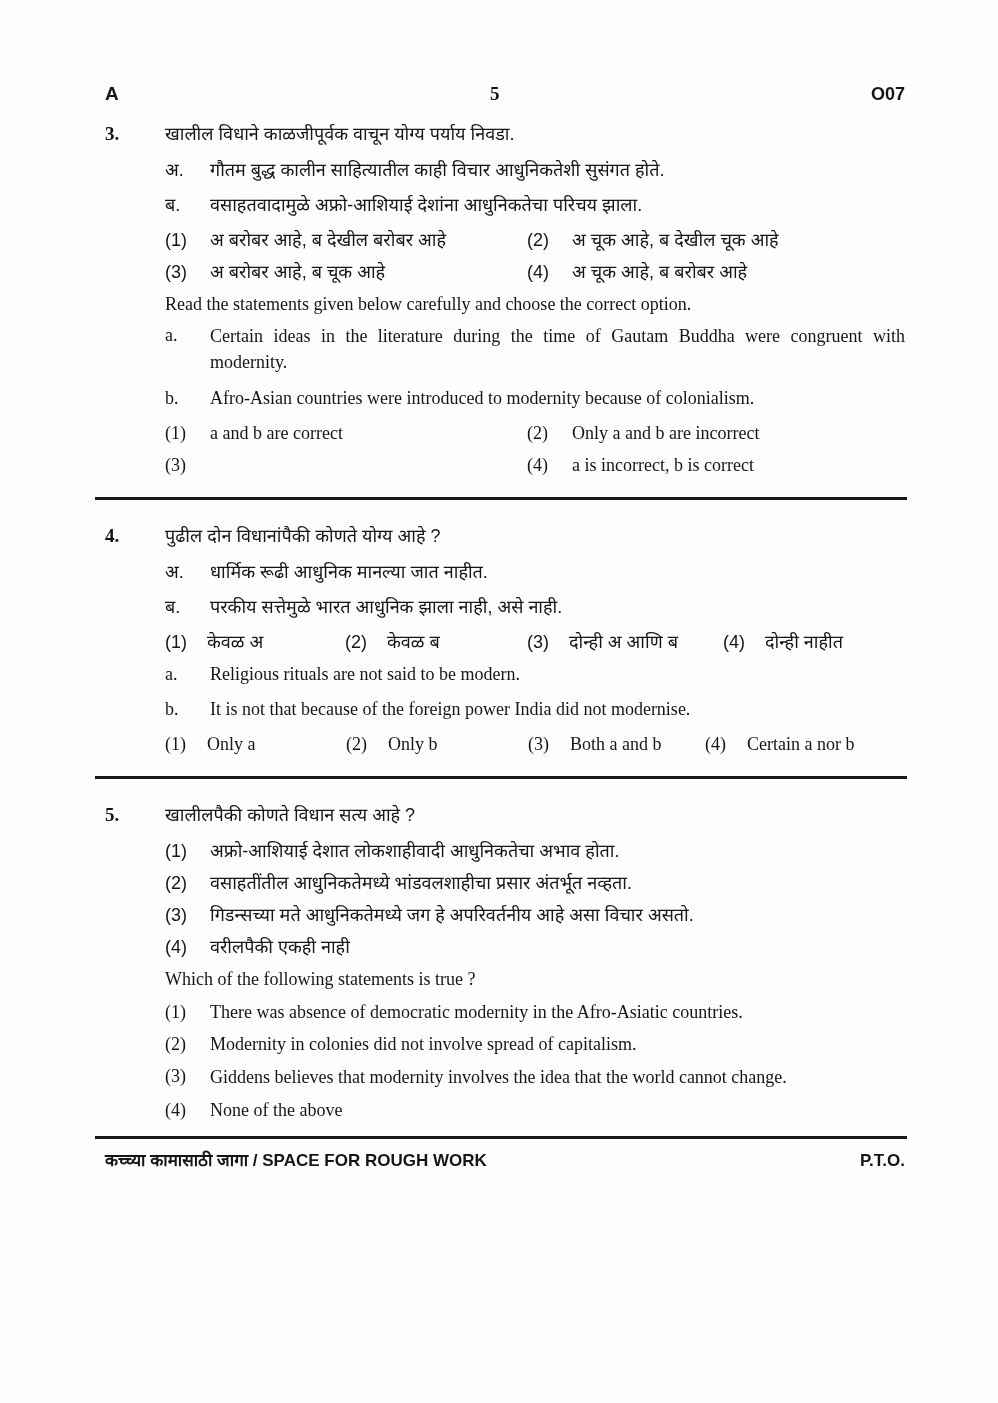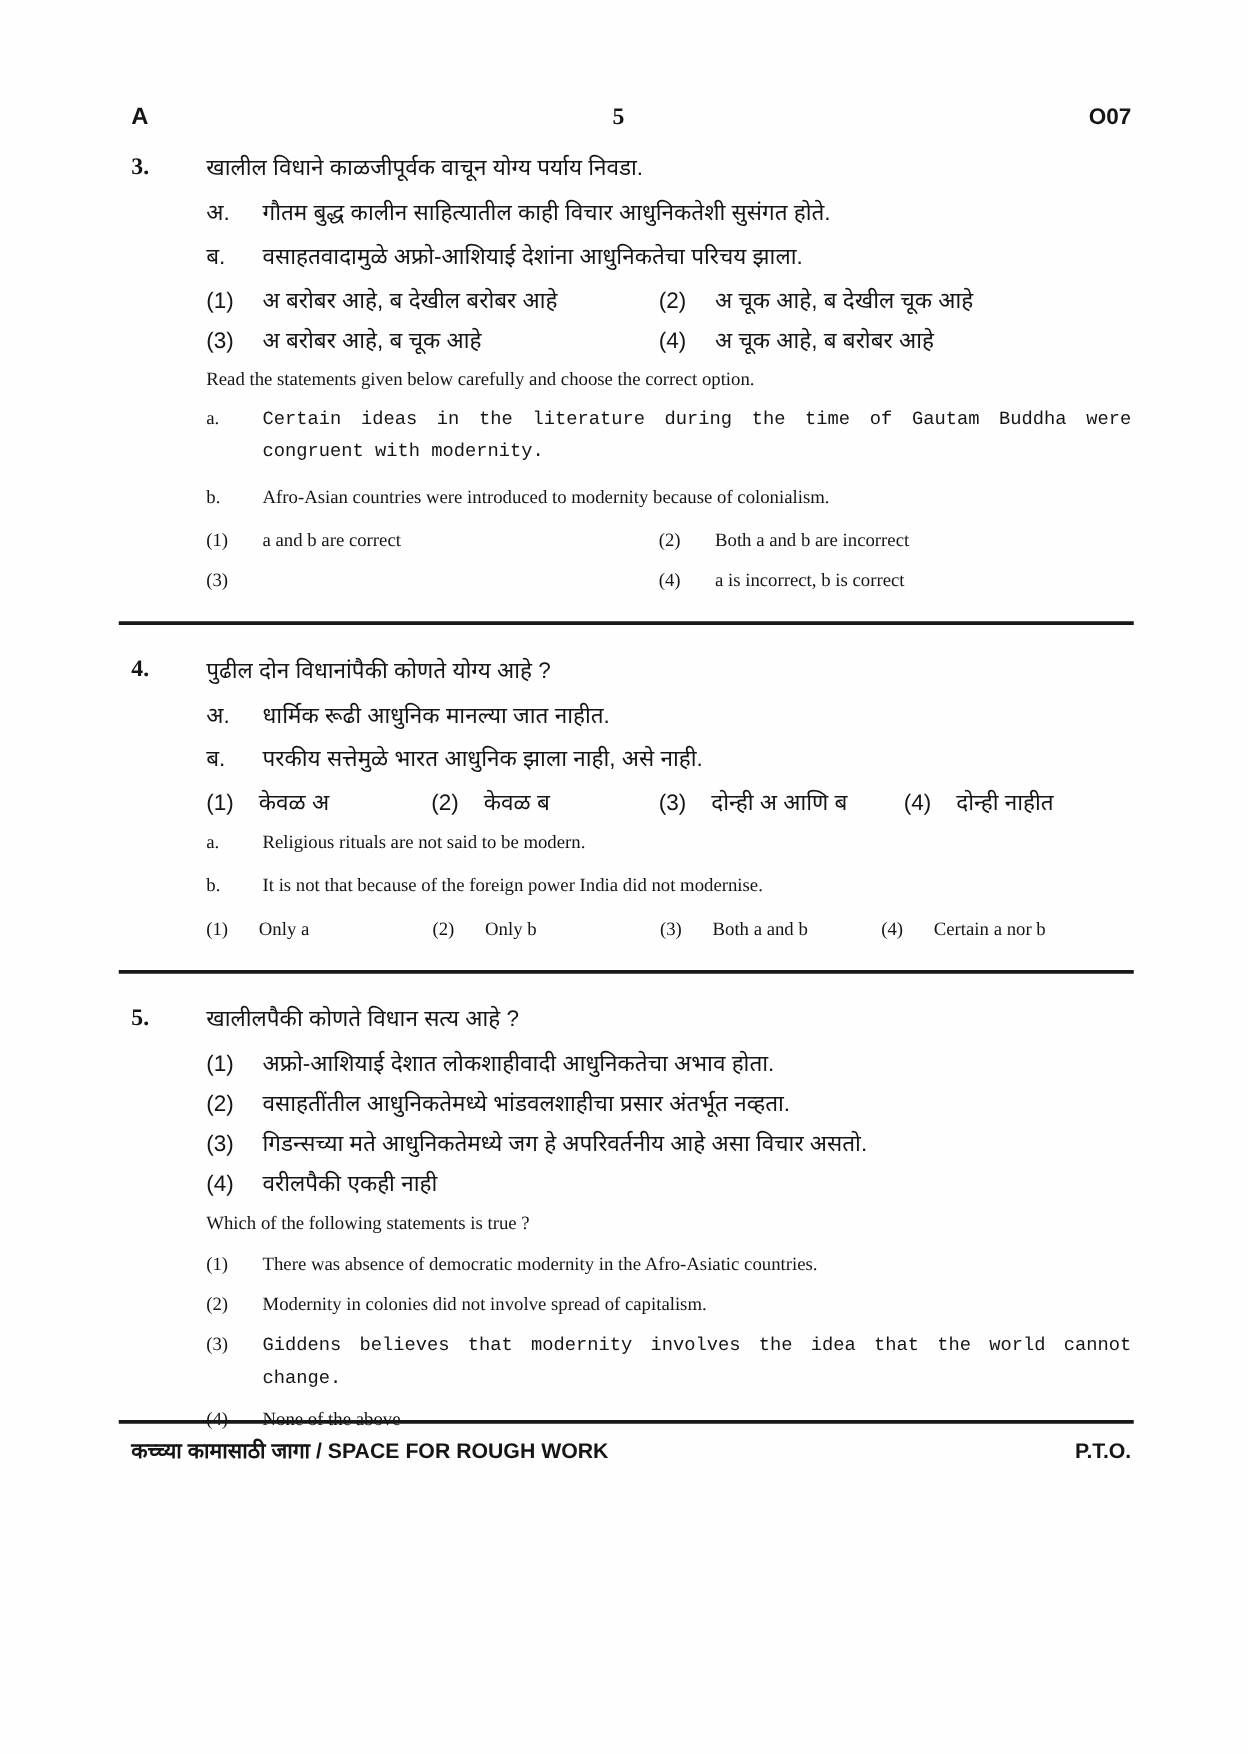--- a/index.html
+++ b/index.html
@@ -8,40 +8,40 @@
     width: 998px;
     height: 1403px;
     background: #fffefe;
     box-sizing: border-box;
     padding: 83px 93px 0 105px;
     color: #151515;
     overflow: hidden;
   }
   
   .mr { font-family: "Liberation Sans", "DejaVu Sans", sans-serif; font-weight: 400; font-size: 18px; line-height: 24px; }
-  .en { font-family: "Liberation Serif", "DejaVu Serif", serif; font-weight: 400; font-size: 15px; line-height: 24px; }
+  .en { font-family: "Liberation Serif", "DejaVu Serif", serif; font-weight: 400; font-size: 18px; line-height: 24px; }
   
   .header { display: flex; justify-content: space-between; align-items: baseline; margin-bottom: 17px; }
   .set-label  { font-family: "Liberation Sans", sans-serif; font-weight: 700; font-size: 19px; }
   .page-num   { font-family: "Liberation Serif", serif;     font-weight: 700; font-size: 19px; }
   .paper-code { font-family: "Liberation Sans", sans-serif; font-weight: 700; font-size: 18px; }
   
   .q { display: grid; grid-template-columns: 60px 1fr; }
   .qnum { font-family: "Liberation Serif", serif; font-weight: 700; font-size: 19px; line-height: 24px; }
   .row { margin-bottom: 10px; }
   .intro-mr { margin-bottom: 12px; }
   .stmt { display: grid; grid-template-columns: 45px 1fr; margin-bottom: 11px; }
   .opt  { display: grid; grid-template-columns: 45px 1fr; }
   .optrow2  { display: grid; grid-template-columns: 362px 1fr; margin-bottom: 8px; }
   .optrow4m { display: grid; grid-template-columns: 180px 182px 196px 1fr; margin-bottom: 8px; }
   .optrow4m .opt { grid-template-columns: 42px 1fr; }
   .optrow4e { display: grid; grid-template-columns: 181px 182px 177px 1fr; margin-bottom: 8px; }
   .optrow4e .opt { grid-template-columns: 42px 1fr; }
   .optstack .opt { margin-bottom: 8px; }
-  .justify { text-align: justify; line-height: 26px; font-family: Liberation Mono, monospace; }
+  .justify { text-align: justify; line-height: 26px; }
   
   .divider { height: 3px; background: #181818; margin: 12px 0 24px -10px; width: 812px; border: 0; }
   
   .footer { position: absolute; left: 95px; top: 1136px; width: 812px; }
   .footer-line { height: 3px; background: #181818; margin-bottom: 9px; }
   .footer-row { display: flex; justify-content: space-between; align-items: baseline; padding: 0 2px 0 10px; gap: 24px; }
   .rough { font-family: "Liberation Sans", sans-serif; font-weight: 700; font-size: 17px; }
   .pto   { font-family: "Liberation Sans", sans-serif; font-weight: 600; font-size: 17px; }
 </style>
 </head>
@@ -96,21 +96,21 @@
         <span>b.</span>
         <span>Afro-Asian countries were introduced to modernity because of colonialism.</span>
       </div>
       <div class="optrow2 en">
         <div class="opt">
           <span>(1)</span>
           <span>a and b are correct</span>
         </div>
         <div class="opt">
           <span>(2)</span>
-          <span>Both a and b are incorrect</span>
+          <span>Only a and b are incorrect</span>
         </div>
       </div>
       <div class="optrow2 en">
         <div class="opt">
           <span>(3)</span>
         </div>
         <div class="opt">
           <span>(4)</span>
           <span>a is incorrect, b is correct</span>
         </div>

